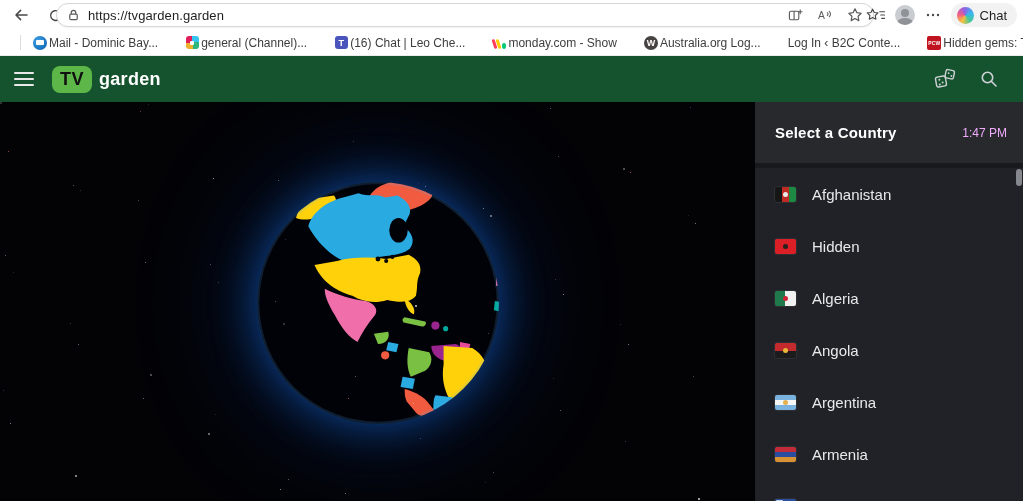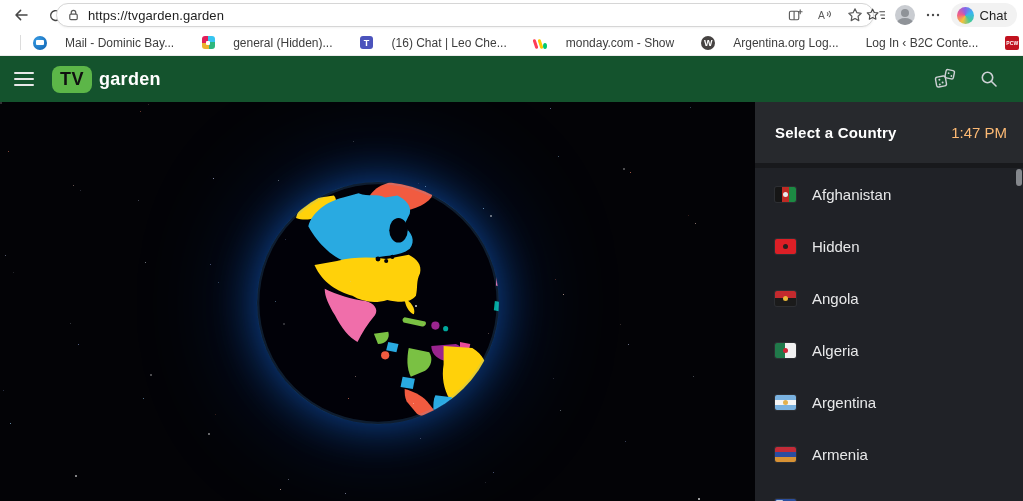--- a/index.html
+++ b/index.html
@@ -28,21 +28,21 @@
               gap:6px; padding:0 10px 0 6px; }
   .copilot-ico{ width:17px; height:17px; border-radius:50%;
     background:conic-gradient(from 210deg,#f6c13a,#ef5a8c,#8a63e8,#38b6f1,#42c99c,#f6c13a); }
   .chat-label{ font-size:13px; color:#1f1f1f; }
 
   
   .chrome-bookmarks{ position:absolute; top:30px; left:0; width:1023px; height:26px; background:#ffffff;
                      border-bottom:1px solid #ececec; display:flex; align-items:center; padding-left:10px; }
   .bm-divider{ width:1px; height:15px; background:#dcdcdc; margin:0 12px 0 10px; flex:none; }
   .bm-items{ display:flex; align-items:center; gap:27px; }
-  .bm-item{ display:flex; align-items:center; gap:18px; font-size:12px; color:#3d3d3d; white-space:nowrap; }
+  .bm-item{ display:flex; align-items:center; gap:2px; font-size:12px; color:#3d3d3d; white-space:nowrap; }
   .bm-ico{ width:14px; height:14px; flex:none; display:flex; align-items:center; justify-content:center; }
   .ico-outlook{ width:14px; height:14px; border-radius:50%;
     background:radial-gradient(circle at 35% 35%, #3aa0e8, #0b5cab); position:relative; }
   .ico-outlook::after{ content:""; position:absolute; left:3px; top:4.5px; width:8px; height:5px;
     background:#fff; border-radius:1px; }
   .ico-slack{ width:13px; height:13px; border-radius:3px;
     background:conic-gradient(#36C5F0 0 25%, #2EB67D 0 50%, #ECB22E 0 75%, #E01E5A 0); position:relative; }
   .ico-slack::after{ content:""; position:absolute; left:4.5px; top:4.5px; width:4px; height:4px;
     background:#fff; border-radius:1px; }
   .ico-teams{ width:13px; height:13px; border-radius:3px; background:#4b53bc; color:#fff;
@@ -75,21 +75,21 @@
   .globe-wrap{ position:absolute; left:378px; top:201px; transform:translate(-50%,-50%);
                width:246px; height:246px;
                filter:drop-shadow(0 0 22px rgba(24,120,255,.50)) drop-shadow(0 0 55px rgba(0,90,220,.30)); }
   .globe-wrap svg{ display:block; }
 
   
   .panel{ position:absolute; top:102px; left:755px; width:268px; height:399px; background:#18191c; }
   .panel-header{ height:61px; background:#27292d; display:flex; align-items:center;
                  justify-content:space-between; padding:0 16px 0 20px; }
   .panel-title{ color:#ffffff; font-size:15px; font-weight:700; letter-spacing:.2px; }
-  .panel-time{ color:#fdba74; font-size:15px; font-weight:500; }
+  .panel-time{ color:#f0abfc; font-size:12px; font-weight:500; }
   .country-list{ position:absolute; top:66px; left:0; right:0; bottom:0; background:#202227; overflow:hidden; }
   .country-row{ height:52px; display:flex; align-items:center; padding-left:20px; gap:16px; cursor:pointer; }
   .flag{ width:21px; height:15px; border-radius:2px; position:relative; flex:none;
          box-shadow:0 0 0 1px rgba(255,255,255,.06); }
   .flag .emblem{ position:absolute; width:5px; height:5px; border-radius:50%; left:8px; top:5px; }
   .flag .emblem.tl{ width:7px; height:4px; border-radius:1px; left:1px; top:1px; opacity:.85; }
   .country-name{ color:#e8e9ea; font-size:15px; }
   .scroll-thumb{ position:absolute; top:1px; right:1px; width:6px; height:17px; border-radius:3px;
                  background:#85888d; }
 </style>
@@ -160,21 +160,21 @@
     <span class="bm-ico">
           <span class="ico-outlook"></span>
         </span>
     <span class="bm-label">Mail - Dominic Bay...</span>
   </div>
 
   <div class="bm-item">
     <span class="bm-ico">
           <span class="ico-slack"></span>
         </span>
-    <span class="bm-label">general (Hidden)...</span>
+    <span class="bm-label">general (Channel)...</span>
   </div>
 
   <div class="bm-item">
     <span class="bm-ico">
           <span class="ico-teams">T</span>
         </span>
     <span class="bm-label">(16) Chat | Leo Che...</span>
   </div>
 
   <div class="bm-item">
@@ -185,21 +185,21 @@
             <i></i>
           </span>
         </span>
     <span class="bm-label">monday.com - Show</span>
   </div>
 
   <div class="bm-item">
     <span class="bm-ico">
           <span class="ico-wp">W</span>
         </span>
-    <span class="bm-label">Argentina.org Log...</span>
+    <span class="bm-label">Australia.org Log...</span>
   </div>
 
   <div class="bm-item">
 
     <span class="bm-label">Log In ‹ B2C Conte...</span>
   </div>
 
   <div class="bm-item">
     <span class="bm-ico">
           <span class="ico-pcw">PCW</span>
@@ -376,34 +376,34 @@
   </div>
 
   <div class="country-row">
     <span class="flag" style="background: rgb(220, 31, 38);">
           <span class="emblem" style="background: rgb(38, 32, 31);"></span>
         </span>
     <span class="country-name">Hidden</span>
   </div>
 
   <div class="country-row">
+    <span class="flag" style="background: linear-gradient(90deg, rgb(32, 121, 74) 0%, rgb(32, 121, 74) 50%, rgb(241, 241, 241) 50%, rgb(241, 241, 241) 100%);">
+          <span class="emblem" style="background: rgb(207, 35, 53);"></span>
+        </span>
+    <span class="country-name">Algeria</span>
+  </div>
+
+  <div class="country-row">
     <span class="flag" style="background: linear-gradient(rgb(195, 42, 46) 0%, rgb(195, 42, 46) 50%, rgb(27, 27, 27) 50%, rgb(27, 27, 27) 100%);">
           <span class="emblem" style="background: rgb(232, 184, 58);"></span>
         </span>
     <span class="country-name">Angola</span>
   </div>
 
   <div class="country-row">
-    <span class="flag" style="background: linear-gradient(90deg, rgb(32, 121, 74) 0%, rgb(32, 121, 74) 50%, rgb(241, 241, 241) 50%, rgb(241, 241, 241) 100%);">
-          <span class="emblem" style="background: rgb(207, 35, 53);"></span>
-        </span>
-    <span class="country-name">Algeria</span>
-  </div>
-
-  <div class="country-row">
     <span class="flag" style="background: linear-gradient(rgb(122, 178, 224) 0%, rgb(122, 178, 224) 33.3%, rgb(245, 245, 245) 33.3%, rgb(245, 245, 245) 66.7%, rgb(122, 178, 224) 66.7%, rgb(122, 178, 224) 100%);">
           <span class="emblem" style="background: rgb(227, 177, 78);"></span>
         </span>
     <span class="country-name">Argentina</span>
   </div>
 
   <div class="country-row">
     <span class="flag" style="background: linear-gradient(rgb(194, 43, 56) 0%, rgb(194, 43, 56) 33.3%, rgb(43, 77, 160) 33.3%, rgb(43, 77, 160) 66.7%, rgb(216, 146, 52) 66.7%, rgb(216, 146, 52) 100%);"></span>
     <span class="country-name">Armenia</span>
   </div>

